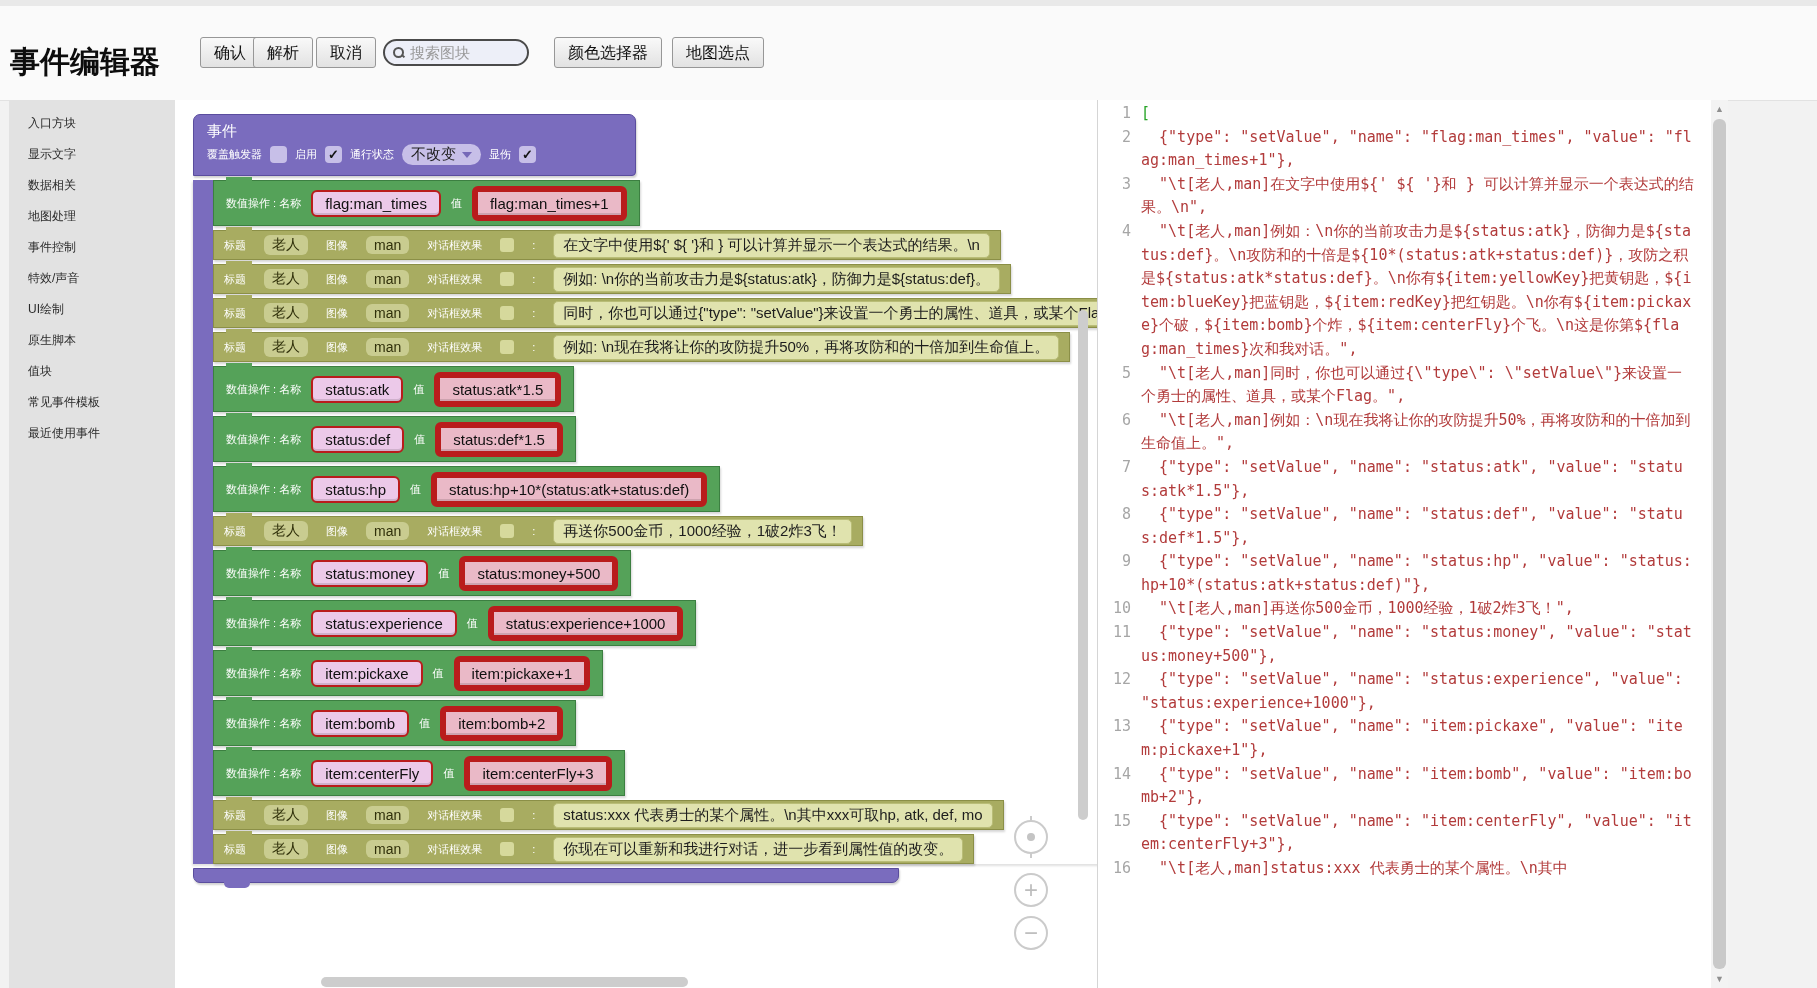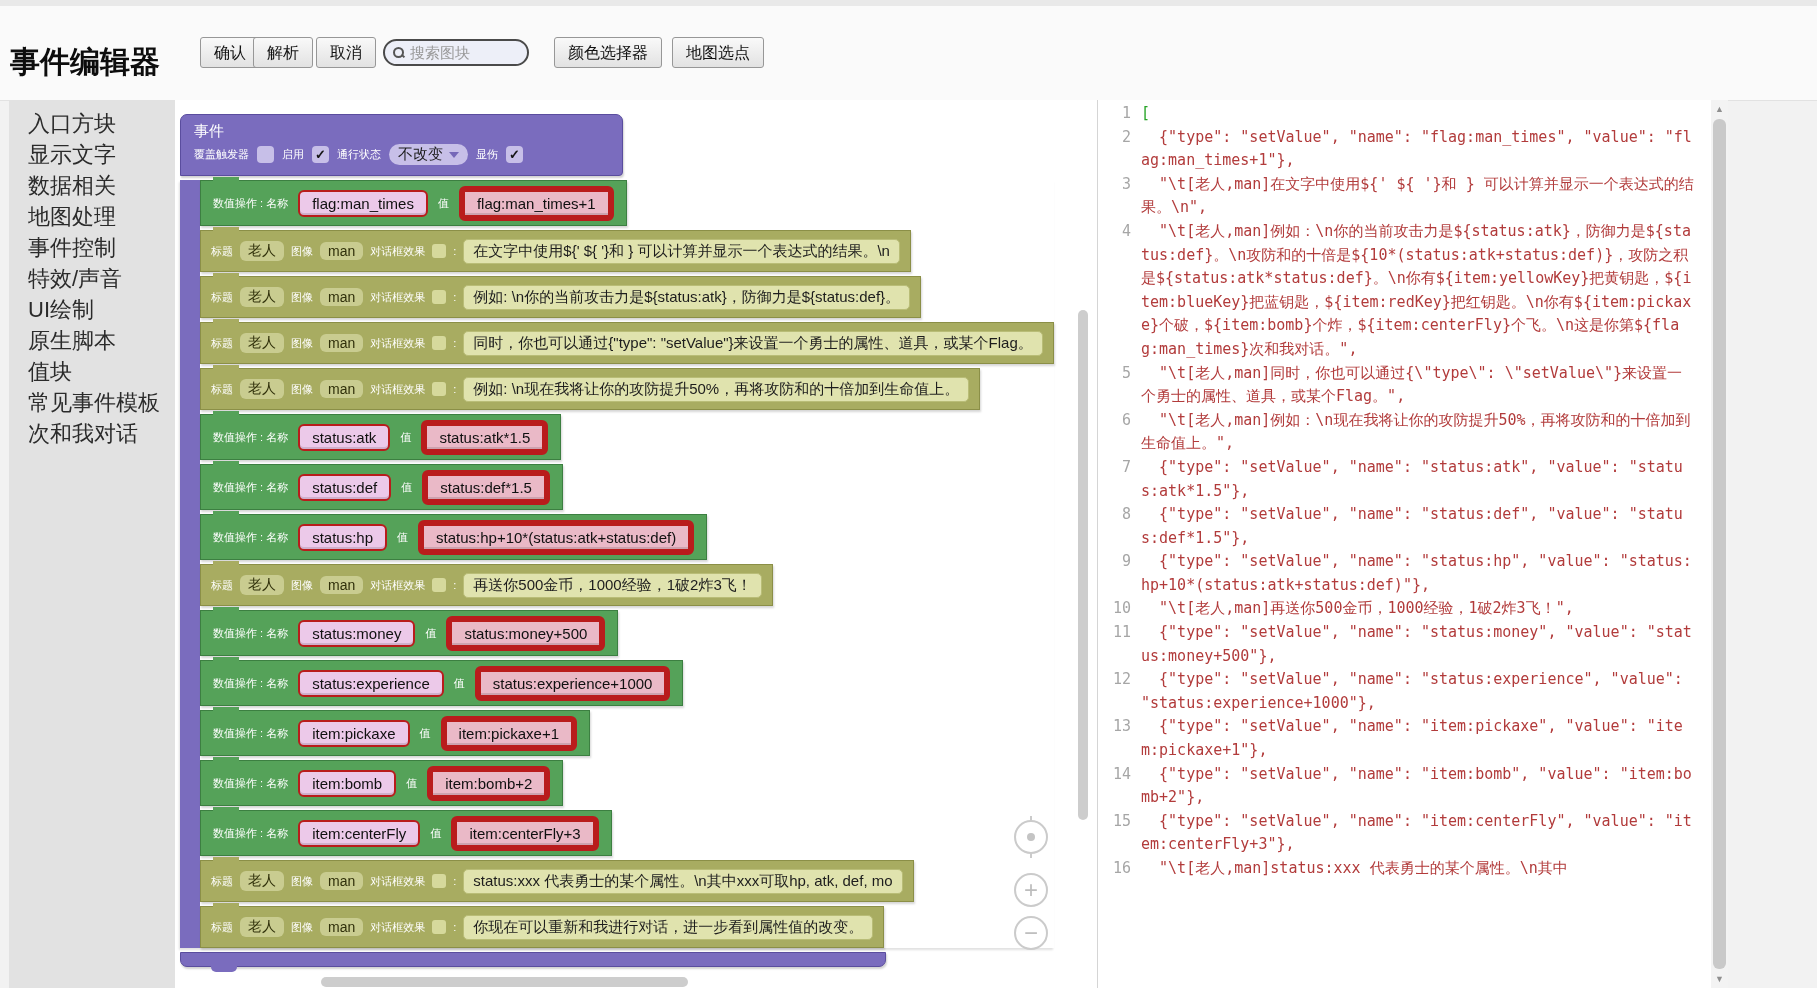--- a/index.html
+++ b/index.html
@@ -24,24 +24,24 @@
   .mag{position:relative;width:11px;height:11px;flex:0 0 auto;}
   .mag::before{content:"";position:absolute;left:0;top:0;width:7px;height:7px;border:2px solid #555;border-radius:50%;}
   .mag::after{content:"";position:absolute;left:8px;top:8px;width:4px;height:2px;background:#555;transform:rotate(45deg);}
   .searchwrap input{
     border:none;background:transparent;outline:none;width:100%;font-size:15px;color:#333;
     font-family:"Liberation Sans",sans-serif;
   }
   .searchwrap input::placeholder{color:#9a9a9a;}
   
   .sidebar{position:absolute;left:9px;top:100px;width:166px;height:888px;background:#e2e2e2;padding-top:8px;box-sizing:border-box;}
-  .sbitem{height:31px;line-height:31px;padding-left:19px;font-size:22px;color:#2b2b2b;cursor:pointer;white-space:nowrap;}
+  .sbitem{height:31px;line-height:31px;padding-left:19px;font-size:12px;color:#2b2b2b;cursor:pointer;white-space:nowrap;}
   
   .workspace{position:absolute;left:175px;top:100px;width:922px;height:888px;background:#ffffff;overflow:hidden;}
-  .blockly{position:absolute;left:5px;top:14px;}
+  .blockly{position:absolute;left:18px;top:14px;}
   .evt-head{
     width:443px;box-sizing:border-box;background:#7a6cbe;border:1px solid #5a4d9e;
     border-radius:7px 7px 4px 0;padding:4px 13px 8px;box-shadow:1px 2px 2px rgba(0,0,0,.18);
   }
   .evt-title{color:#fff;font-size:15px;height:23px;line-height:23px;}
   .evt-controls{display:flex;align-items:center;gap:8px;color:#fff;font-size:15px;height:25px;}
   .pbox{
     width:17px;height:17px;background:#c7bfe8;border-radius:4px;flex:0 0 auto;cursor:pointer;
     text-align:center;line-height:17px;font-size:13px;font-weight:bold;color:#151515;
   }
@@ -49,21 +49,21 @@
     background:#c7bfe8;border-radius:11px;padding:1px 9px;color:#1c1c1c;display:flex;align-items:center;gap:6px;cursor:pointer;
   }
   .pdrop .tri{width:0;height:0;border-left:5px solid transparent;border-right:5px solid transparent;border-top:6px solid #7668b8;}
   .evt-body{border-left:20px solid #7a6cbe;box-shadow:-1px 2px 2px rgba(0,0,0,.12);}
   .row{
     position:relative;display:flex;align-items:center;width:max-content;margin-top:4px;
     box-shadow:1px 2px 2px rgba(0,0,0,.16);
   }
   .row::before{content:"";position:absolute;top:-4px;left:12px;width:26px;height:4px;background:inherit;}
   .green{height:46px;padding:0 12px;gap:10px;background:#55a259;border:1px solid #3c7f41;box-sizing:border-box;}
-  .olive{height:42px;padding:0 10px;gap:7px;background:#a8ac61;border:1px solid #8b8f47;box-sizing:border-box;}
+  .olive{height:30px;padding:0 10px;gap:18px;background:#a8ac61;border:1px solid #8b8f47;box-sizing:border-box;}
   .rlabel{color:#fff;font-size:11px;white-space:nowrap;}
   .fname,.fval{
     font-size:15px;color:#101010;border-radius:6px;padding:3px 12px;white-space:nowrap;cursor:text;
     box-shadow:inset 0 -2px 0 rgba(0,0,0,.12);
   }
   .fname{background:#ecc9e9;border:2px solid #b91c1c;}
   .fval{background:#eab9c7;border:6px solid #b91c1c;}
   .chip{background:#c9cc90;border-radius:6px;padding:1px 8px;font-size:14px;color:#30300a;white-space:nowrap;cursor:pointer;}
   .obox{width:14px;height:14px;background:#d6d99c;border-radius:3px;flex:0 0 auto;cursor:pointer;}
   .otext{
@@ -123,21 +123,21 @@
     <div class="sbitem">入口方块</div>
     <div class="sbitem">显示文字</div>
     <div class="sbitem">数据相关</div>
     <div class="sbitem">地图处理</div>
     <div class="sbitem">事件控制</div>
     <div class="sbitem">特效/声音</div>
     <div class="sbitem">UI绘制</div>
     <div class="sbitem">原生脚本</div>
     <div class="sbitem">值块</div>
     <div class="sbitem">常见事件模板</div>
-    <div class="sbitem">次和我对话</div>
+    <div class="sbitem">最近使用事件</div>
   </div>
 
 <div class="workspace">
   <div class="blockly">
     <div class="evt-head">
       <div class="evt-title">事件</div>
       <div class="evt-controls">
         <span class="rlabel">覆盖触发器</span>
         <span class="pbox" id="cb-trigger"></span>
         <span class="rlabel">启用</span>

